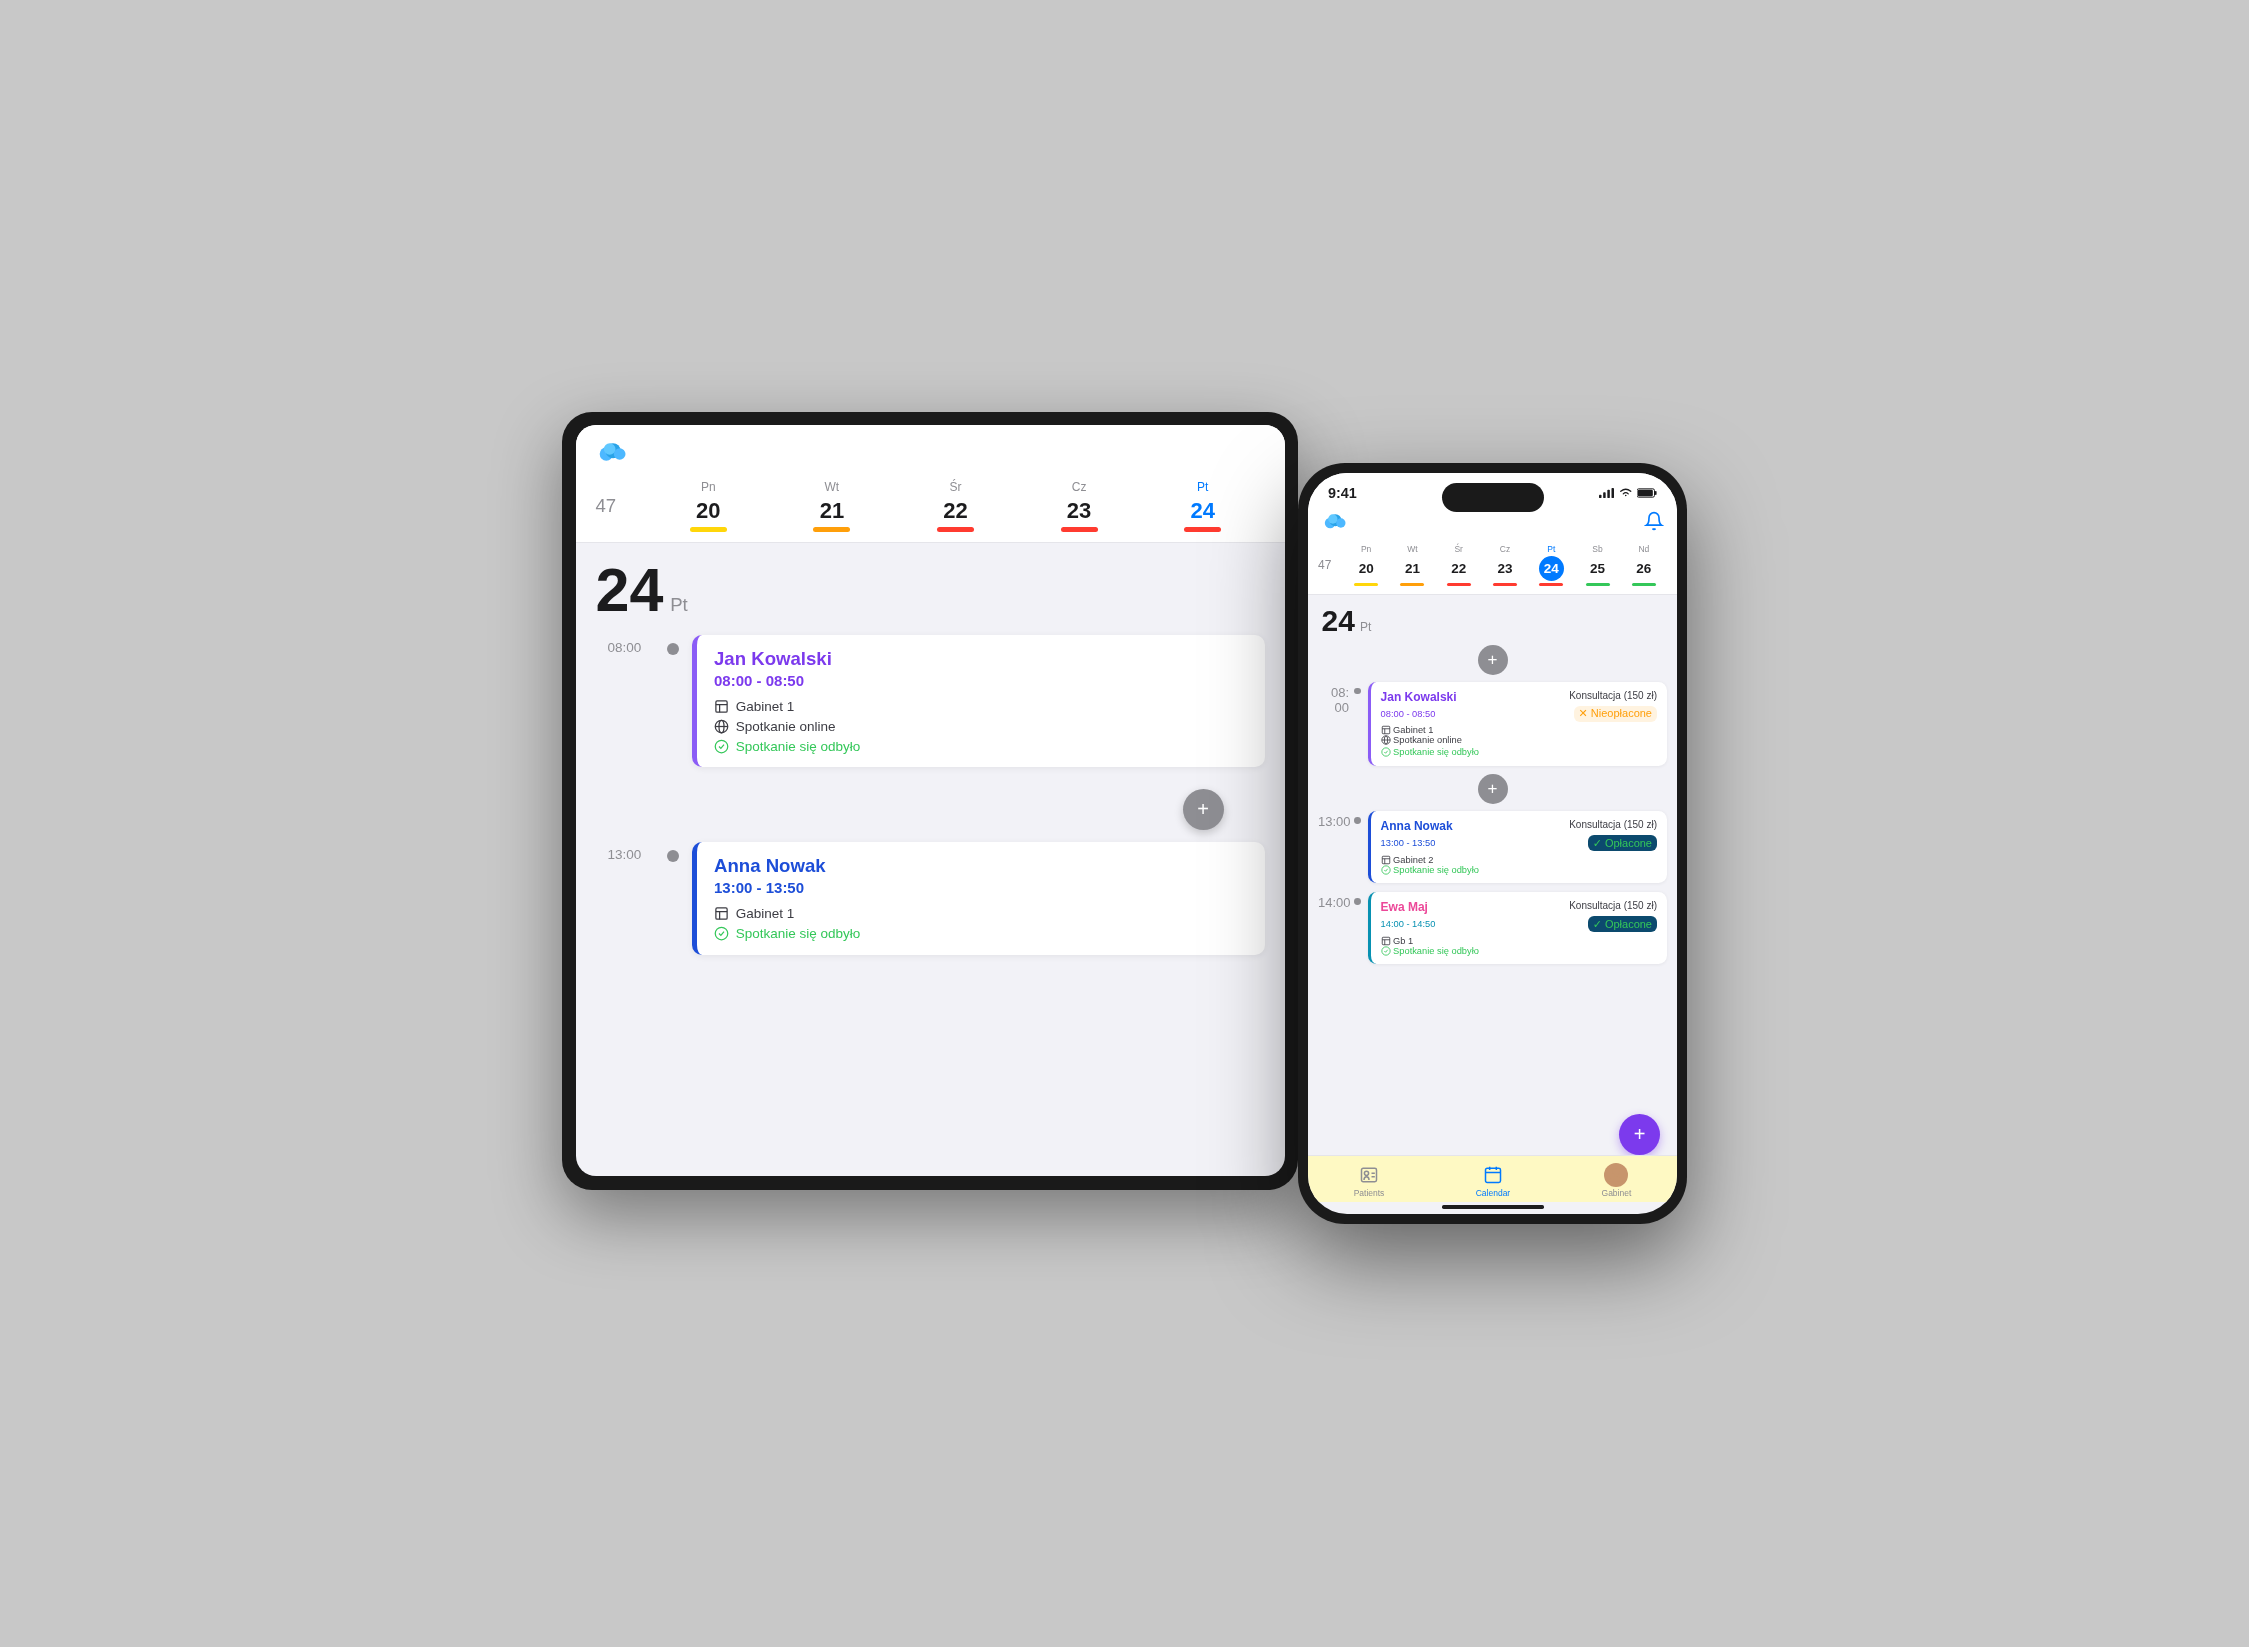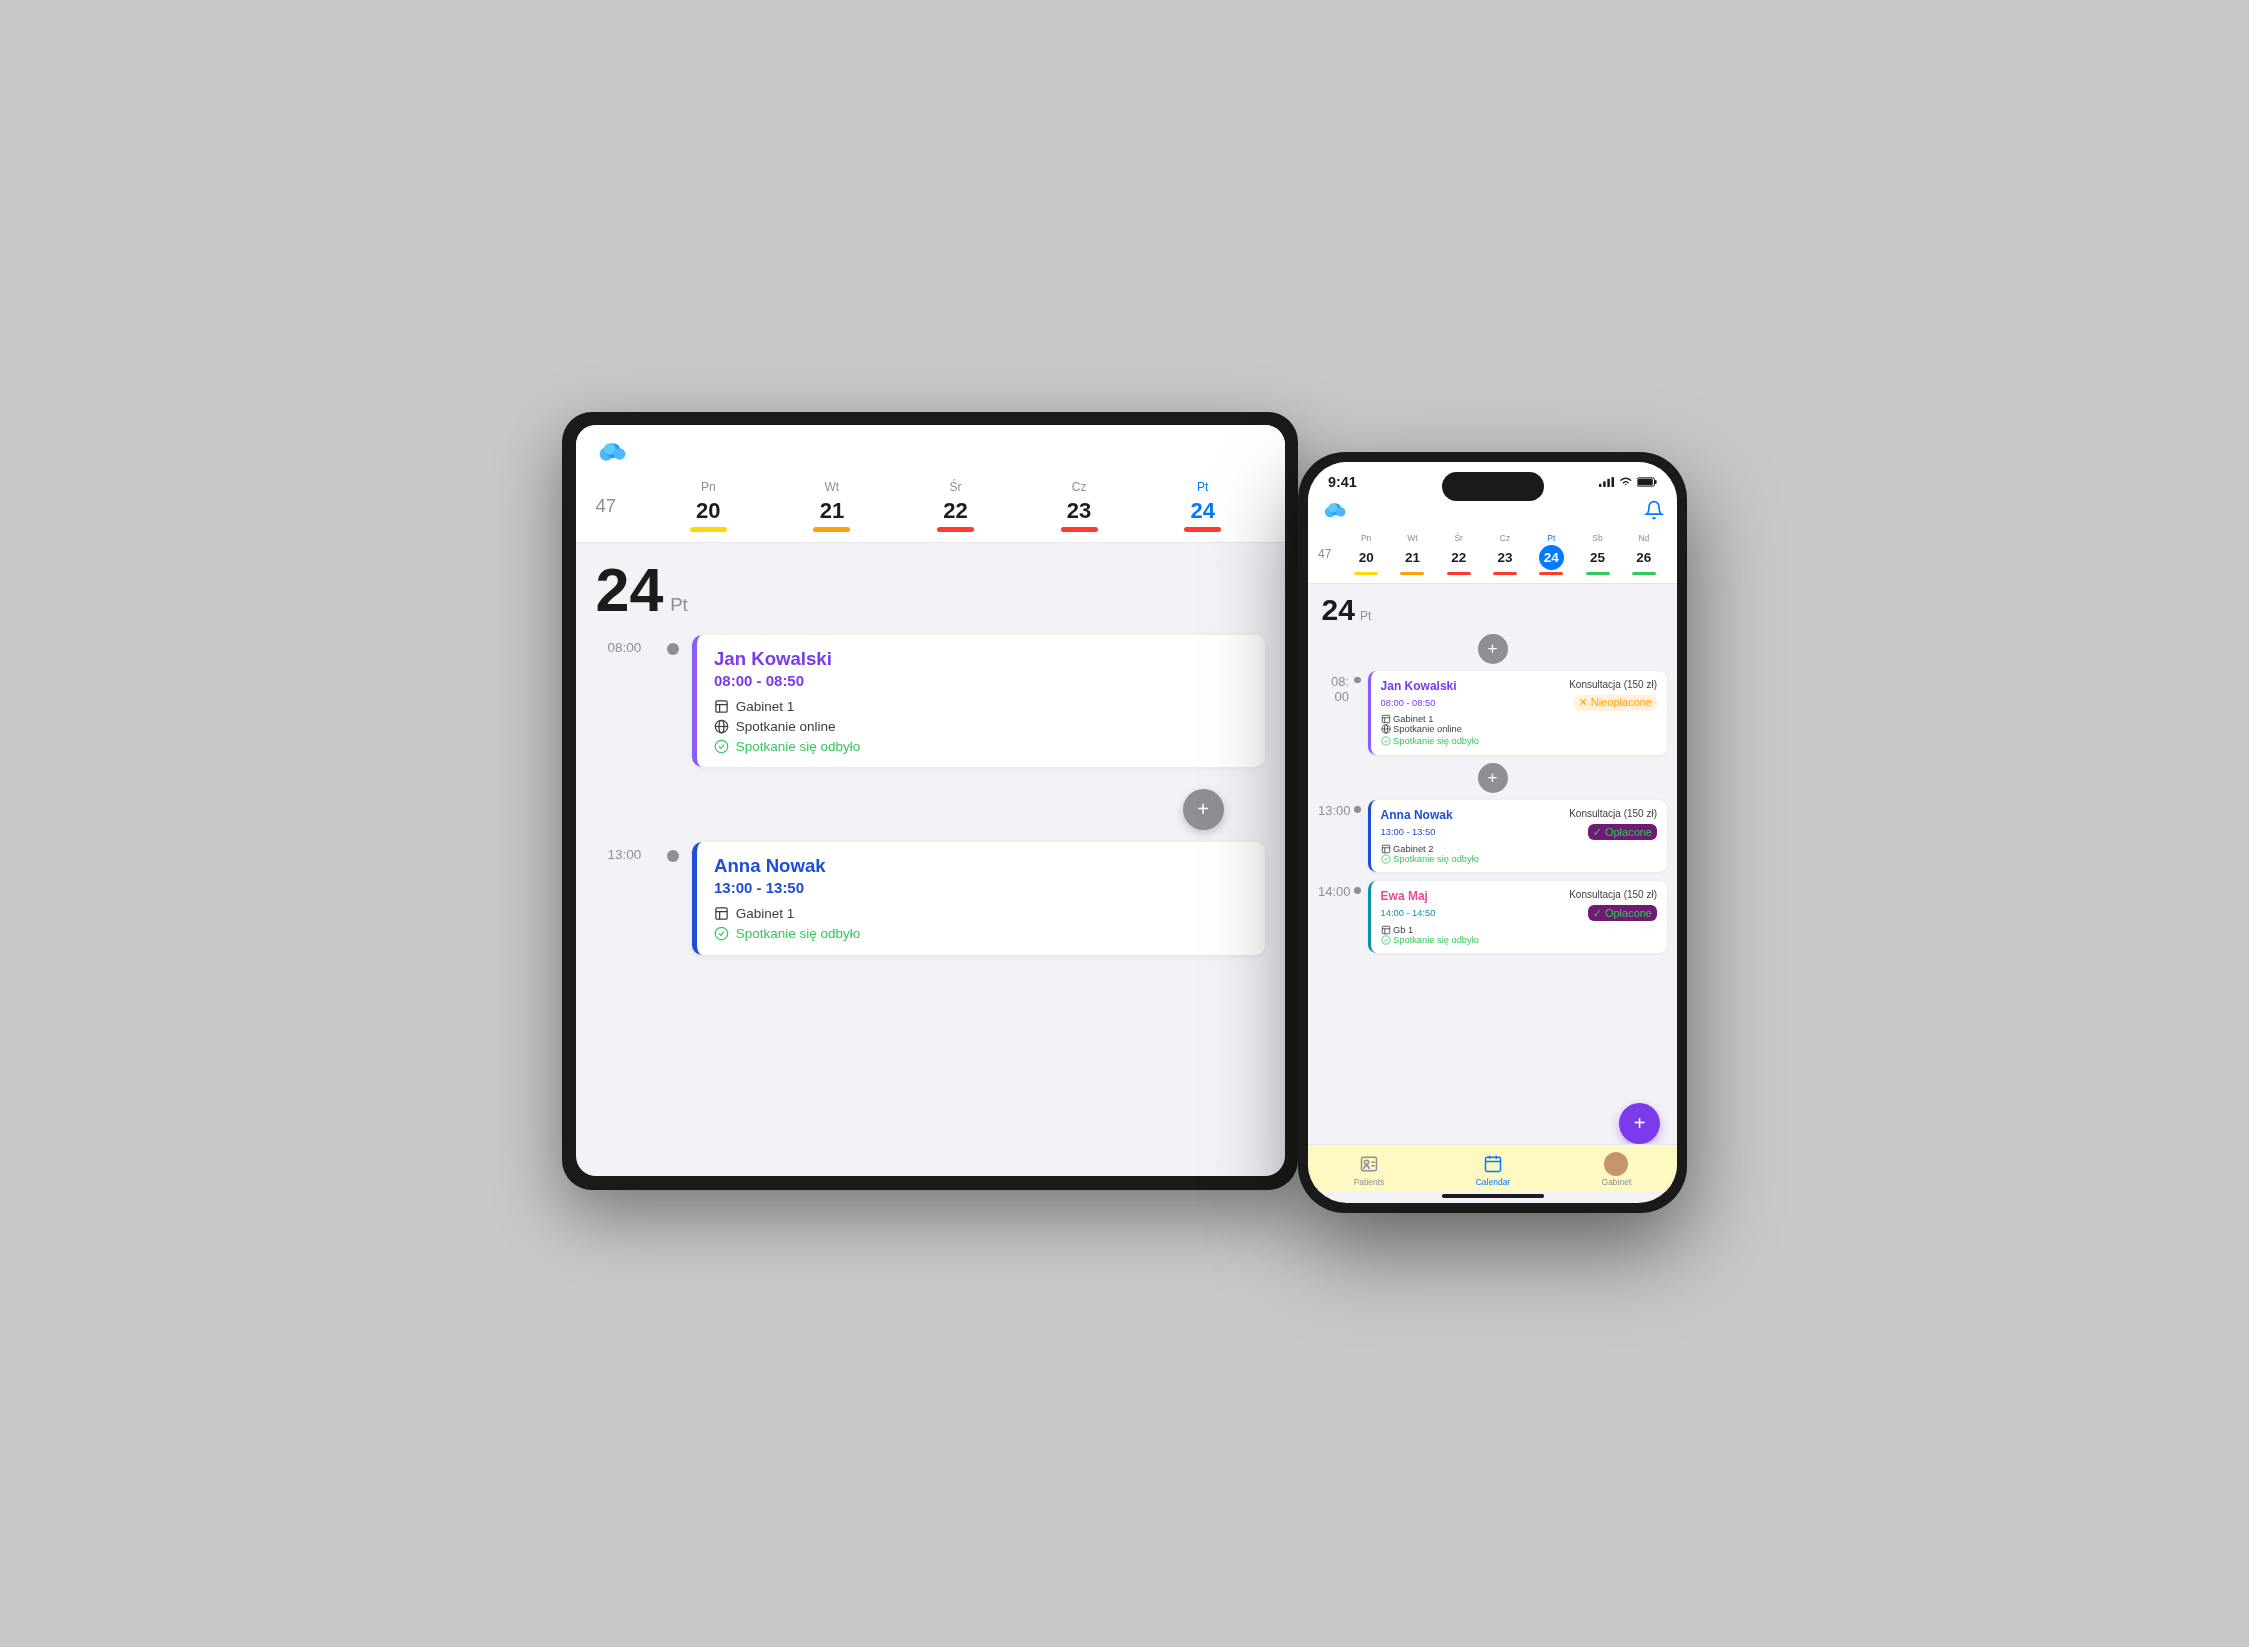--- a/index.html
+++ b/index.html
@@ -208,21 +208,21 @@
       position: relative;
       display: flex;
       align-items: flex-start;
       padding: 6.8px 0;
     }
 
     
     .phone {
       position: absolute;
       right: 0;
-      top: 40px;
+      top: 51px;
       width: 389px;
       height: 761px;
       background: #1a1a1a;
       border-radius: 47px;
       padding: 10px;
       box-shadow: 0 34px 85px rgba(0,0,0,0.5);
     }
     .phone-screen {
       width: 100%;
       height: 100%;
@@ -438,21 +438,21 @@
       font-weight: 400;
       padding: 1.7px 5px;
       border-radius: 6px;
     }
     .badge-unpaid {
       color: #ff9f0a;
       background: #fff3e0;
     }
     .badge-paid {
       color: #34c759;
-      background: #701a75;
+      background: #0c4a6e;
     }
     .phone-card-online {
       font-size: 9.3px;
       color: #3c3c43;
       display: flex;
       align-items: center;
       gap: 2.5px;
       margin-bottom: 1.7px;
     }
     .phone-card-status {

